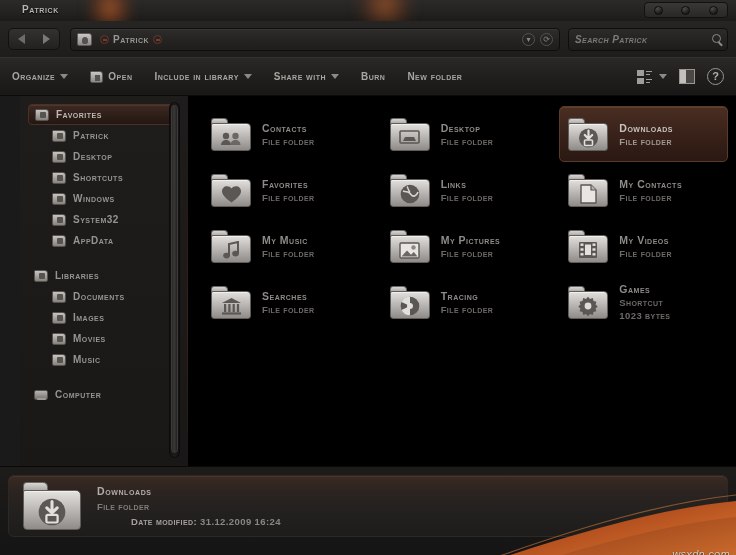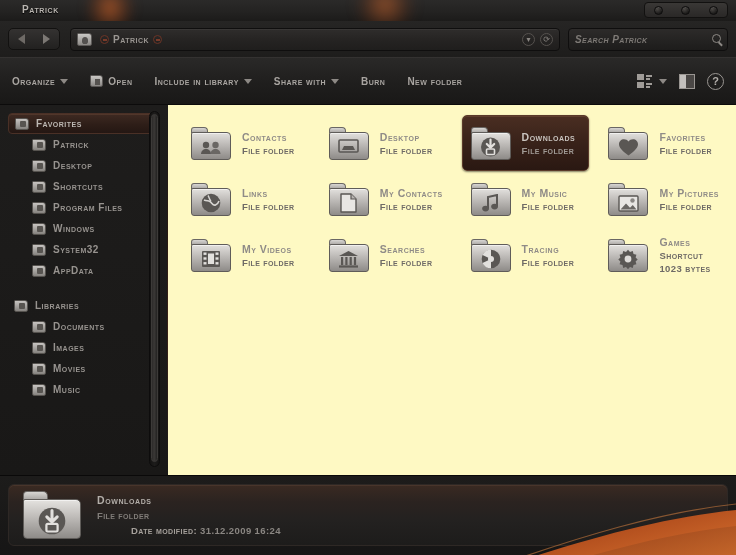--- a/index.html
+++ b/index.html
@@ -137,21 +137,21 @@
     border: 1.5px solid #8d8985;
   }
   .mag::after {
     content: ''; position: absolute; right: -3px; bottom: -3px;
     width: 5px; height: 1.5px; background: #8d8985;
     transform: rotate(45deg);
   }
 
   
   .toolbar {
-    position: relative; height: 48px;
+    position: relative; height: 39px;
     background: linear-gradient(180deg,#2a2928 0%, #201f1e 50%, #191817 100%);
     border-top: 1px solid #343231;
     border-bottom: 1px solid #0c0b0b;
     display: flex; align-items: center; padding: 0 12px;
   }
   .tb-item {
     display: flex; align-items: center; gap: 5px;
     margin-right: 22px; cursor: default;
   }
   .tb-label {
@@ -182,21 +182,21 @@
   }
   .help-ico {
     width: 17px; height: 17px; border-radius: 50%;
     border: 1.5px solid #9a9692; color: #b3afab;
     font-size: 11px; font-weight: bold; text-align: center; line-height: 14px;
   }
 
   
   .body {
     position: relative; height: 370px;
-    display: flex; background: #fef9c3;
+    display: flex; background: #000000; margin-left: 20px;
   }
 
   
   .sidebar {
     position: relative; width: 168px; height: 100%;
     background: linear-gradient(180deg,#1e1d1c 0%, #191817 100%);
     padding-top: 8px;
   }
   .sb-row {
     display: flex; align-items: center; height: 21px;
@@ -248,21 +248,21 @@
   .sb-divider {
     position: absolute; right: 0; top: 0; width: 1px; height: 100%;
     background: linear-gradient(180deg, rgba(0,0,0,0) 0%, #2a1a12 35%, #3a2218 60%, rgba(0,0,0,0) 100%);
   }
 
   
   .content {
     position: relative; flex: 1; padding: 10px 8px 0 14px;
   }
   .grid {
-    display: grid; grid-template-columns: 1fr 1fr 1fr 1fr;
+    display: grid; grid-template-columns: 1fr 1fr 1fr;
     column-gap: 10px; row-gap: 0;
   }
   .tile {
     display: flex; align-items: center; gap: 11px;
     height: 56px; padding: 0 8px; border-radius: 5px;
     border: 1px solid transparent;
   }
   .tile.selected {
     background: linear-gradient(180deg,#4a2e22 0%, #3a231a 45%, #2a1812 100%);
     border: 1px solid #5a3a2a;
@@ -453,24 +453,20 @@
       <div class="sb-row child">
         <span class="sb-ico"></span>
         <span class="sb-label">Desktop</span>
       </div>
       <div class="sb-row child">
         <span class="sb-ico"></span>
         <span class="sb-label">Shortcuts</span>
       </div>
       <div class="sb-row child">
         <span class="sb-ico"></span>
-        <span class="sb-label">Program Files</span>
-      </div>
-      <div class="sb-row child">
-        <span class="sb-ico"></span>
         <span class="sb-label">Windows</span>
       </div>
       <div class="sb-row child">
         <span class="sb-ico"></span>
         <span class="sb-label">System32</span>
       </div>
       <div class="sb-row child">
         <span class="sb-ico"></span>
         <span class="sb-label">AppData</span>
       </div>
@@ -493,20 +489,24 @@
         <span class="sb-ico"></span>
         <span class="sb-label">Movies</span>
       </div>
       <div class="sb-row child">
         <span class="sb-ico"></span>
         <span class="sb-label">Music</span>
       </div>
 
       <div class="sb-gap"></div>
 
+      <div class="sb-row">
+        <span class="sb-ico computer"></span>
+        <span class="sb-label">Computer</span>
+      </div>
 
       <div class="sb-scroll">
         <div class="sb-thumb"></div>
       </div>
       <div class="sb-divider"></div>
     </div>
 
     <div class="content">
       <div class="grid">
 

